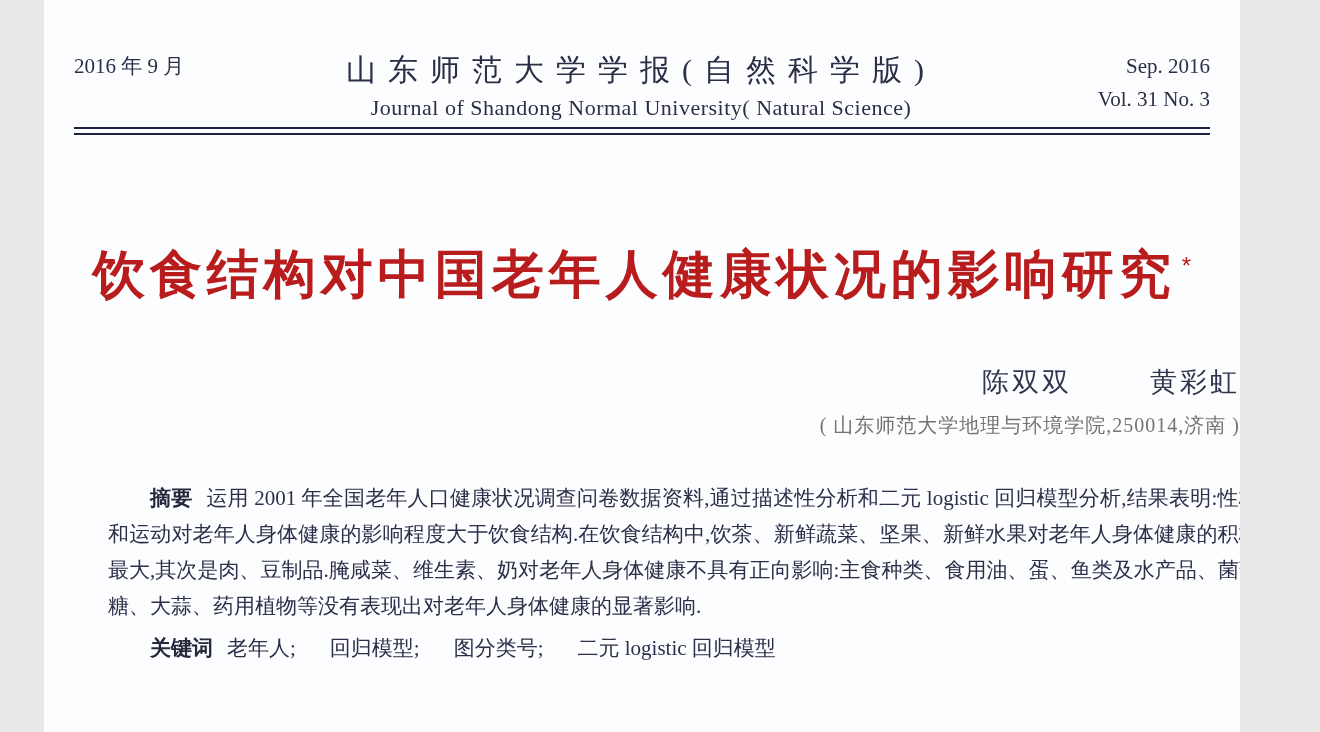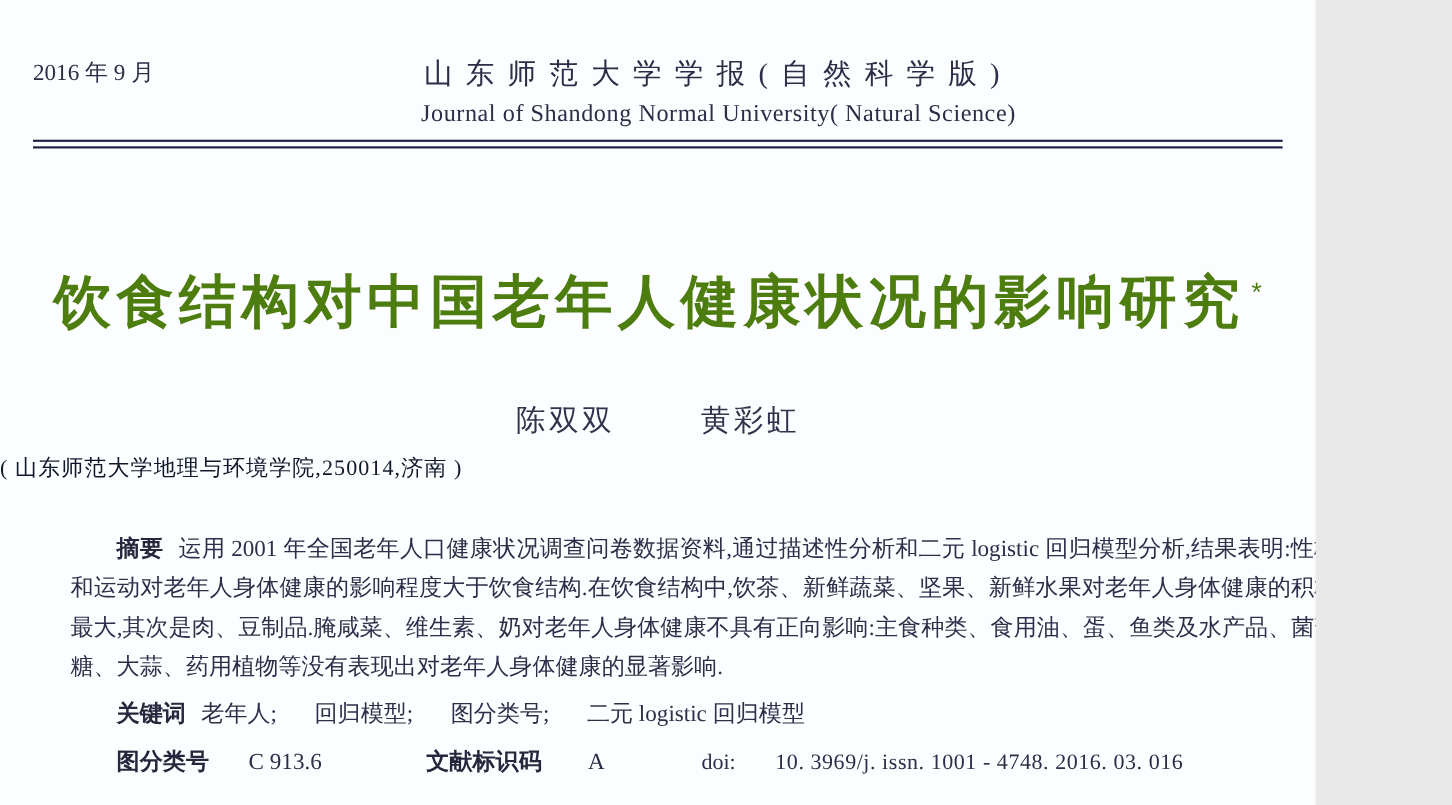--- a/index.html
+++ b/index.html
@@ -4,63 +4,64 @@
 <style>
   * { margin:0; padding:0; box-sizing:border-box; }
   html,body { background:#e9e9e9; }
   .page {
     position:relative;
     width:1196px; height:732px;
     background:#fcfdfe;
     color:#2d2d47;
     font-family:"Liberation Serif", serif;
     overflow:hidden;
+    margin-left:44px;
   }
 
   
   .masthead {
     position:absolute; top:50px; left:30px; right:30px;
     display:flex; justify-content:space-between; align-items:flex-start;
   }
   .mast-left, .mast-right { font-size:21px; line-height:1.55; white-space:nowrap; }
   .mast-right { text-align:right; }
   .mast-center { text-align:center; flex:1; }
   .journal-cn {
-    font-size:26px; letter-spacing:12px; line-height:1.3;
+    font-size:30px; letter-spacing:12px; line-height:1.3;
     font-family:"Liberation Serif", serif;
   }
   .journal-en { font-size:22px; margin-top:6px; letter-spacing:0.5px; }
 
   
   .double-rule {
     position:absolute; top:127px; left:30px; right:30px; height:8px;
     border-top:2.5px solid #222242;
     border-bottom:2.5px solid #222242;
   }
 
   
   .article-title {
     position:absolute; top:240px; left:0; width:100%;
     text-align:center;
     font-family:"Liberation Sans", sans-serif;
     font-weight:700; font-size:52px; letter-spacing:5px;
-    color:#4d7c0f; white-space:nowrap;
+    color:#b91c1c; white-space:nowrap;
   }
   .article-title sup { font-size:24px; font-weight:400; letter-spacing:0; vertical-align:18px; margin-left:6px; }
 
   .authors {
     position:absolute; top:364px; left:0; width:100%;
-    display:flex; justify-content:center; gap:78px;
+    display:flex; justify-content:flex-end; gap:78px;
     font-size:27px; color:#33334e; letter-spacing:3px; 
   }
   .authors sup { font-size:16px; vertical-align:12px; letter-spacing:2px; }
 
   .affiliation {
     position:absolute; top:412px; left:0; width:100%;
-    text-align:left; font-size:20px; color:#0f172a; letter-spacing:1px;
+    text-align:right; font-size:20px; color:#737373; letter-spacing:1px;
   }
 
   
   .front-matter {
     position:absolute; top:480px; left:64px; width:1194px;
     font-size:21px; line-height:36px; color:#2e2e4a;
   }
   .abstract { text-align:justify; text-indent:2em; }
   .bold-label {
     font-family:Liberation Serif, serif;
@@ -83,34 +84,37 @@
 <div class="page">
 
   <div class="masthead">
     <div class="mast-left">
       <div>2016 年 9 月</div>
     </div>
     <div class="mast-center">
       <div class="journal-cn">山东师范大学学报(自然科学版)</div>
       <div class="journal-en">Journal of Shandong Normal University( Natural Science)</div>
     </div>
+    <div class="mast-right">
+      <div>Sep. 2016</div>
+      <div>Vol. 31  No. 3</div>
+    </div>
   </div>
 
   <div class="double-rule"></div>
 
   <h1 class="article-title"><span>饮食结构对中国老年人健康状况的影响研究</span><sup>*</sup></h1>
 
   <div class="authors">
     <span><span>陈双双</span><sup></sup></span>
     <span><span>黄彩虹</span><sup></sup></span>
   </div>
 
   <div class="affiliation">( 山东师范大学地理与环境学院,250014,济南 )</div>
 
   <div class="front-matter">
     <p class="abstract"><span class="bold-label">摘要</span><span>运用 2001 年全国老年人口健康状况调查问卷数据资料,通过描述性分析和二元 logistic 回归模型分析,结果表明:性格心理和运动对老年人身体健康的影响程度大于饮食结构.在饮食结构中,饮茶、新鲜蔬菜、坚果、新鲜水果对老年人身体健康的积极影响最大,其次是肉、豆制品.腌咸菜、维生素、奶对老年人身体健康不具有正向影响:主食种类、食用油、蛋、鱼类及水产品、菌藻类、糖、大蒜、药用植物等没有表现出对老年人身体健康的显著影响.</span></p>
 
     <p class="keywords"><span class="bold-label">关键词</span><span class="keyword-item">老年人;</span><span class="keyword-item">回归模型;</span><span class="keyword-item">图分类号;</span><span class="keyword-item">二元 logistic 回归模型</span></p>
 
-    <p class="classification"><span class="bold-label">图分类号</span><span class="clc-value">C 913.6</span><span class="bold-label doc-code-label">文献标识码</span><span class="doc-code-value">A</span><span class="doi-label">doi:</span><span class="doi-value">10. 3969/j. issn. 1001 - 4748. 2016. 03. 016</span></p>
   </div>
 
 </div>
 
 </body></html>

